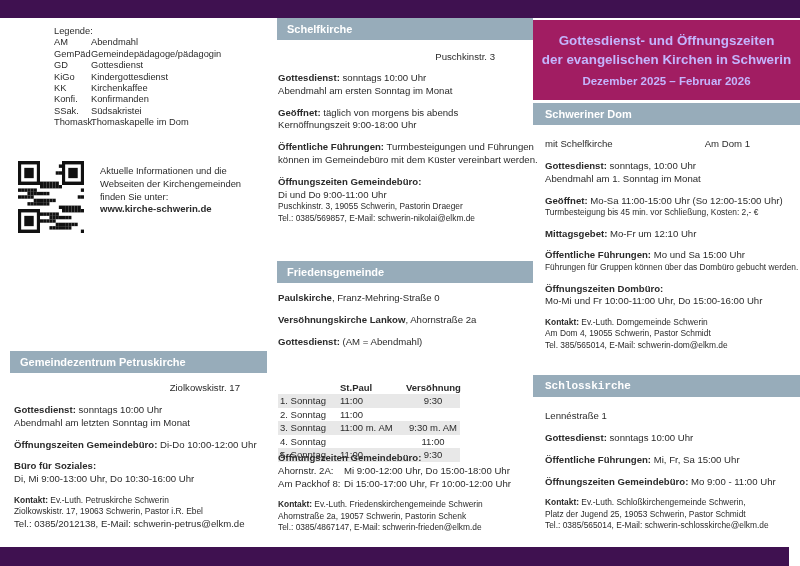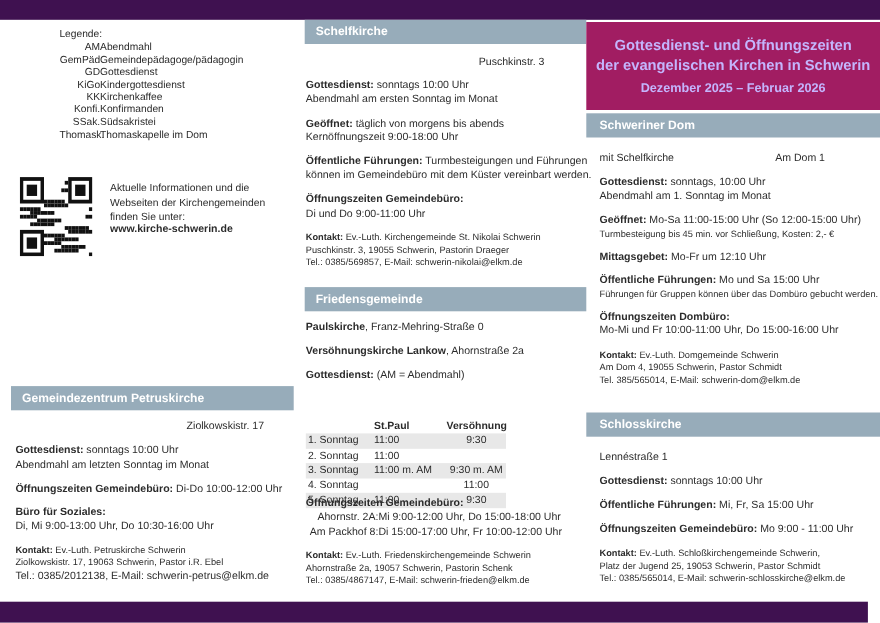--- a/index.html
+++ b/index.html
@@ -16,21 +16,21 @@
   }
   .bar{position:absolute;background:var(--purple);}
   #bar-top{left:0;top:0;width:800px;height:18px;}
   #bar-bottom{left:0;top:547px;width:789px;height:19px;}
 
   
   .tl{font-size:9.6px;line-height:12.8px;white-space:nowrap;}
   .tl.small{font-size:8.4px;line-height:11.3px;}
   .tl.gap{margin-top:9px;}
   .b{font-weight:bold;}
-  .col-label{display:inline-block;text-align:right;}
+  .col-label{display:inline-block;}
   .col-val{display:inline-block;}
 
   
   .sec-head{
     position:absolute;height:22px;background:var(--headbg);
     color:#fff;font-weight:bold;font-size:11px;line-height:22px;
     padding-left:10px;box-sizing:border-box;
   }
 
   
@@ -71,21 +71,21 @@
     position:absolute;left:533px;top:20px;width:267px;height:80px;
     background:var(--magenta);color:#c4b5fd;text-align:center;box-sizing:border-box;padding-top:11px;
   }
   #title-box .t-line{font-size:13.4px;font-weight:bold;line-height:19px;white-space:nowrap;}
   #title-box .t-dates{font-size:11.5px;font-weight:bold;margin-top:6px;white-space:nowrap;}
 
   #dom-head{left:533px;top:103px;width:267px;padding-left:12px;}
   #dom-subline{position:absolute;left:545px;top:138px;width:205px;display:flex;justify-content:space-between;font-size:9.6px;}
   #dom-content{position:absolute;left:545px;top:160px;width:250px;}
 
-  #schloss-head{left:533px;top:375px;width:267px;padding-left:12px;}
+  #schloss-head{left:533px;top:375px;width:267px;padding-left:12px;font-family:Liberation Mono, monospace;}
   #schloss-address{position:absolute;left:545px;top:410px;width:205px;text-align:left;font-size:9.6px;}
   #schloss-content{position:absolute;left:545px;top:432px;width:250px;}
 </style>
 </head>
 <body>
 
 <div class="bar" id="bar-top"></div>
 <div class="bar" id="bar-bottom"></div>
 
 <div id="legend">
@@ -238,21 +238,20 @@
 <div id="schelf-address">Puschkinstr. 3</div>
 <div id="schelf-content">
     <div class="tl"><span class="b">Gottesdienst:</span><span> sonntags 10:00 Uhr</span></div>
     <div class="tl"><span>Abendmahl am ersten Sonntag im Monat</span></div>
     <div class="tl gap"><span class="b">Geöffnet:</span><span> täglich von morgens bis abends</span></div>
     <div class="tl"><span>Kernöffnungszeit 9:00-18:00 Uhr</span></div>
     <div class="tl gap"><span class="b">Öffentliche Führungen:</span><span> Turmbesteigungen und Führungen</span></div>
     <div class="tl"><span>können im Gemeindebüro mit dem Küster vereinbart werden.</span></div>
     <div class="tl gap"><span class="b">Öffnungszeiten Gemeindebüro:</span></div>
     <div class="tl"><span>Di und Do 9:00-11:00 Uhr</span></div>
-    <div class="tl gap small"><span class="b">Kontakt:</span><span> Ev.-Luth. Kirchengemeinde St. Nikolai Schwerin</span></div>
     <div class="tl small"><span>Puschkinstr. 3, 19055 Schwerin, Pastorin Draeger</span></div>
     <div class="tl small"><span>Tel.: 0385/569857, E-Mail: schwerin-nikolai@elkm.de</span></div>
   </div>
 
 <div class="sec-head" id="frieden-head">Friedensgemeinde</div>
 <div id="frieden-content">
   <div>
       <div class="tl"><span class="b">Paulskirche</span><span>, Franz-Mehring-Straße 0</span></div>
       <div class="tl gap"><span class="b">Versöhnungskirche Lankow</span><span>, Ahornstraße 2a</span></div>
       <div class="tl gap"><span class="b">Gottesdienst:</span><span> (AM = Abendmahl)</span></div>

